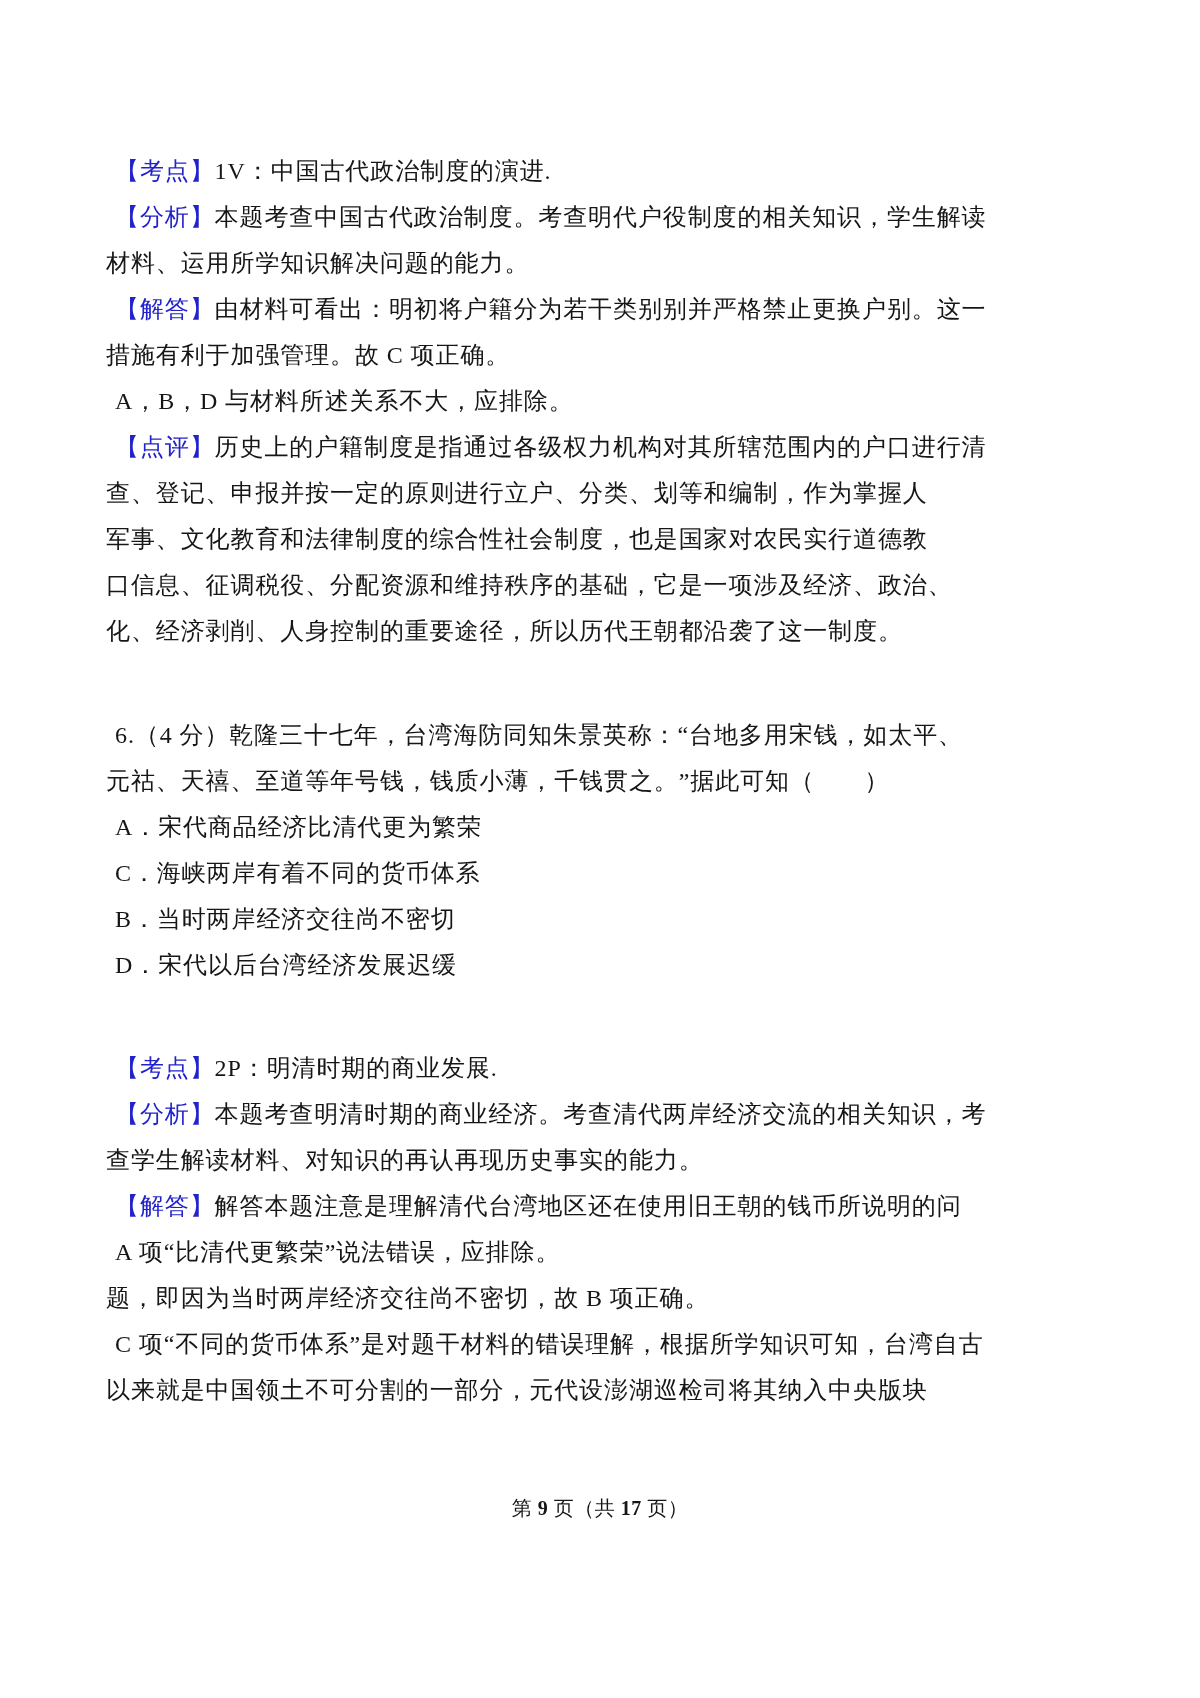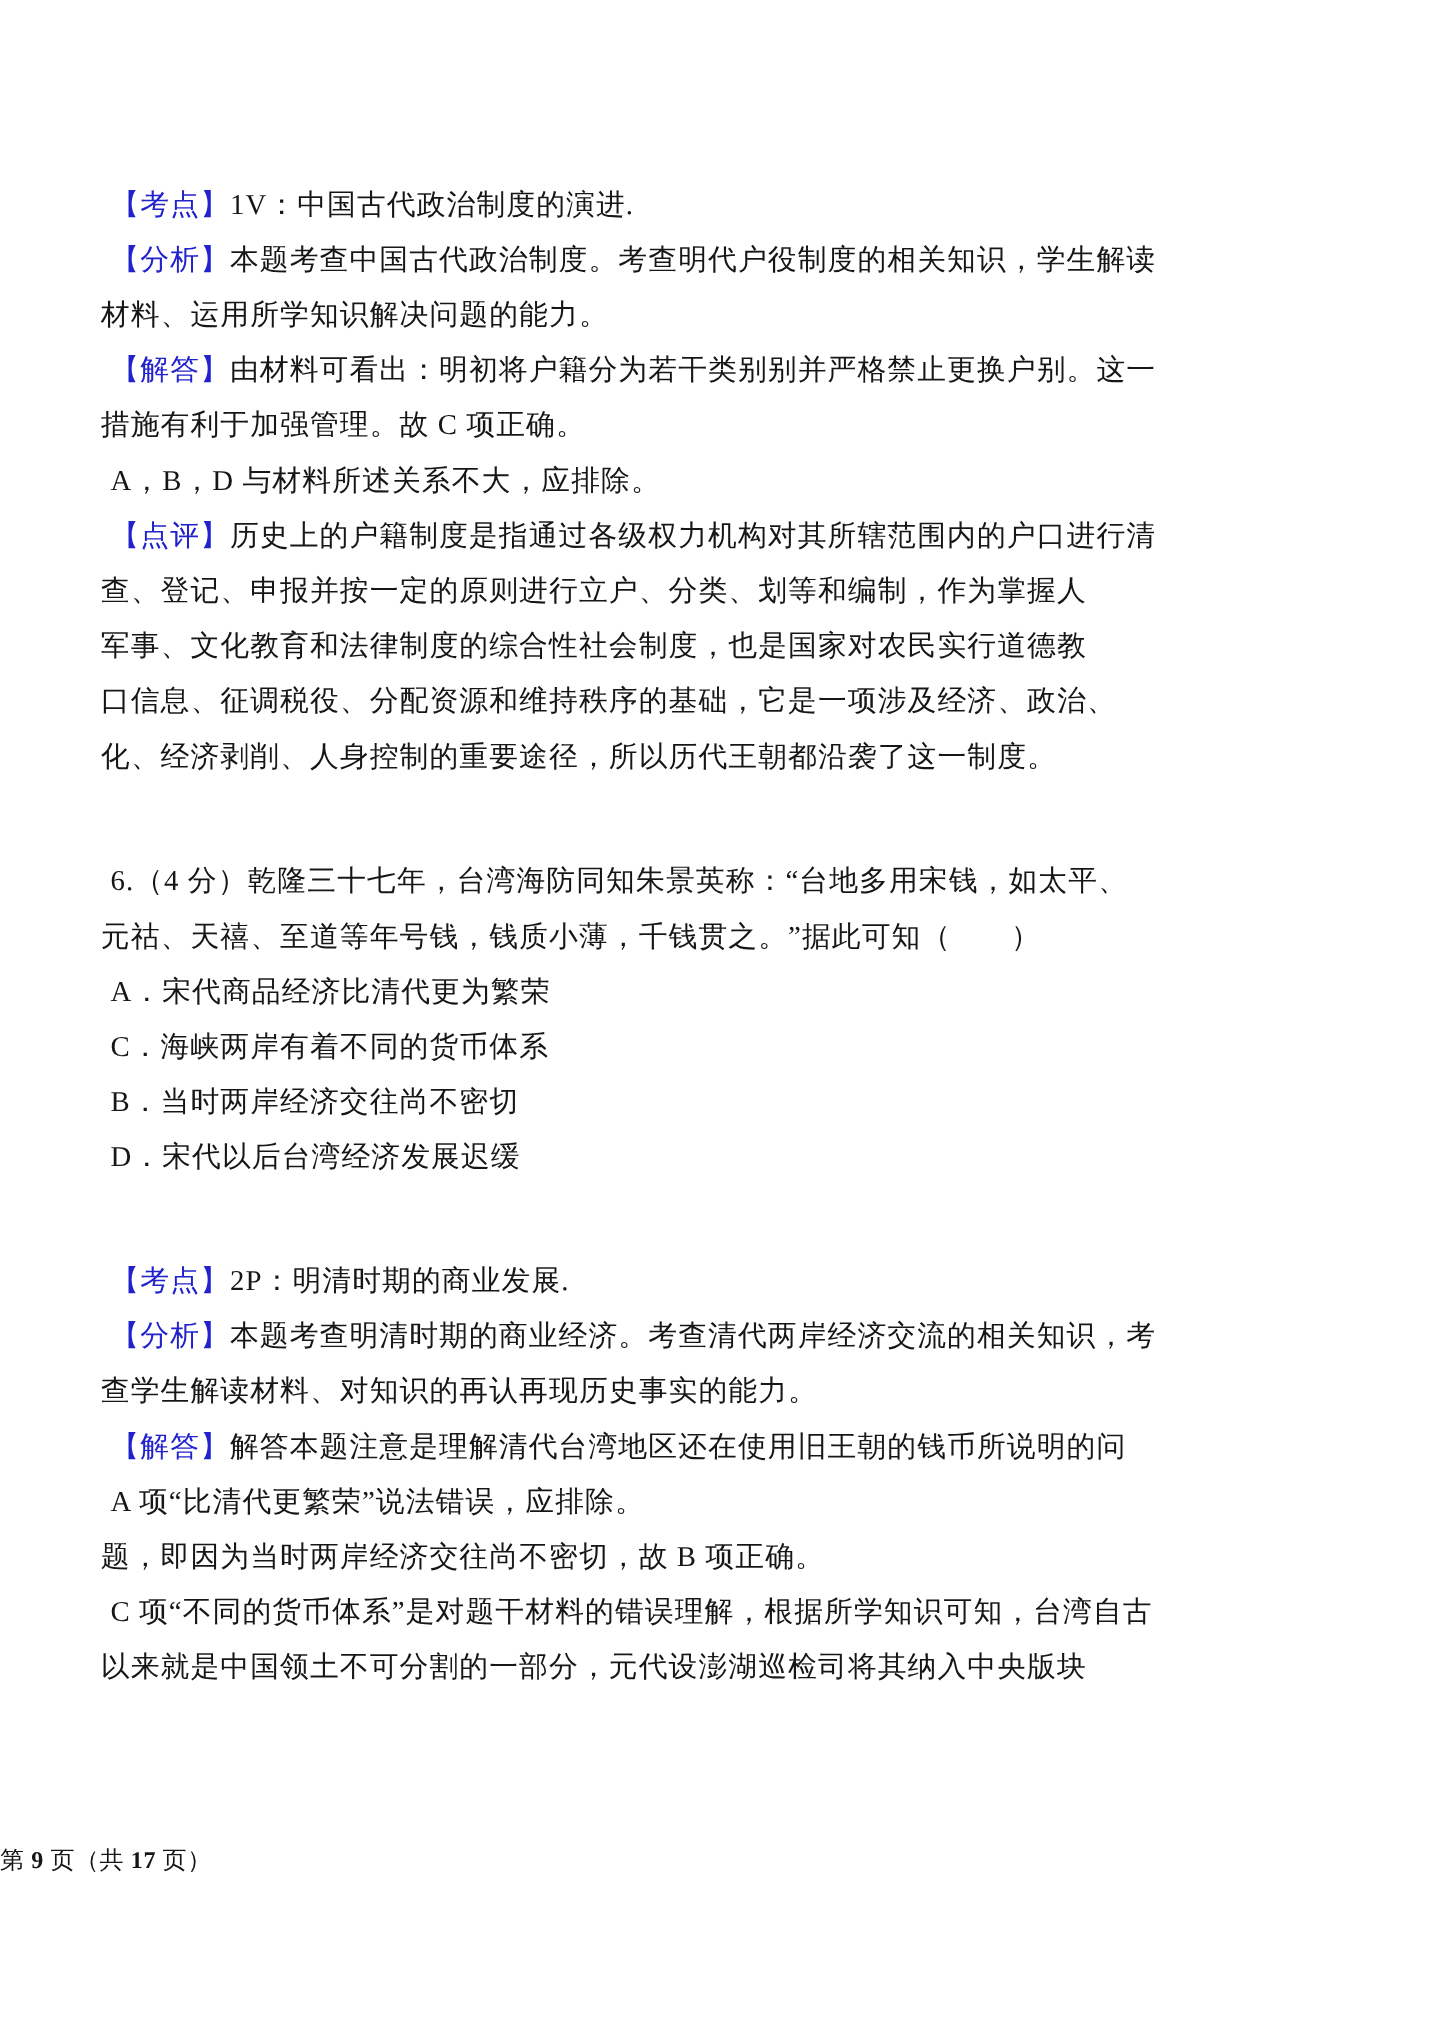--- a/index.html
+++ b/index.html
@@ -8,39 +8,39 @@
     width:1200px;
     height:1698px;
     background:#ffffff;
     overflow:hidden;
     font-family:"Liberation Serif","DejaVu Serif",serif;
     color:#161616;
     box-sizing:border-box;
     padding-top:148px;
   }
   .line{
-    margin-left:92px;
+    margin-left:115px;
     height:46px;
     line-height:46px;
     font-size:24px;
     letter-spacing:0.9px;
     white-space:nowrap;
     color:#161616;
   }
-  .cont{margin-left:84px;}
+  .cont{margin-left:106px;}
   .opt{}
   .tag{color:#2222CC;}
   .spacer-a{height:58px;}
   .spacer-b{height:57px;}
   .footer{
     position:absolute;
-    top:1538px;
+    top:1495px;
     left:0;
     width:100%;
-    text-align:left;
+    text-align:center;
     font-size:20px;
     line-height:26px;
     letter-spacing:0.5px;
     color:#161616;
     white-space:nowrap;
   }
   .footer .num{font-weight:bold;}
 </style>
 </head>
 <body>

